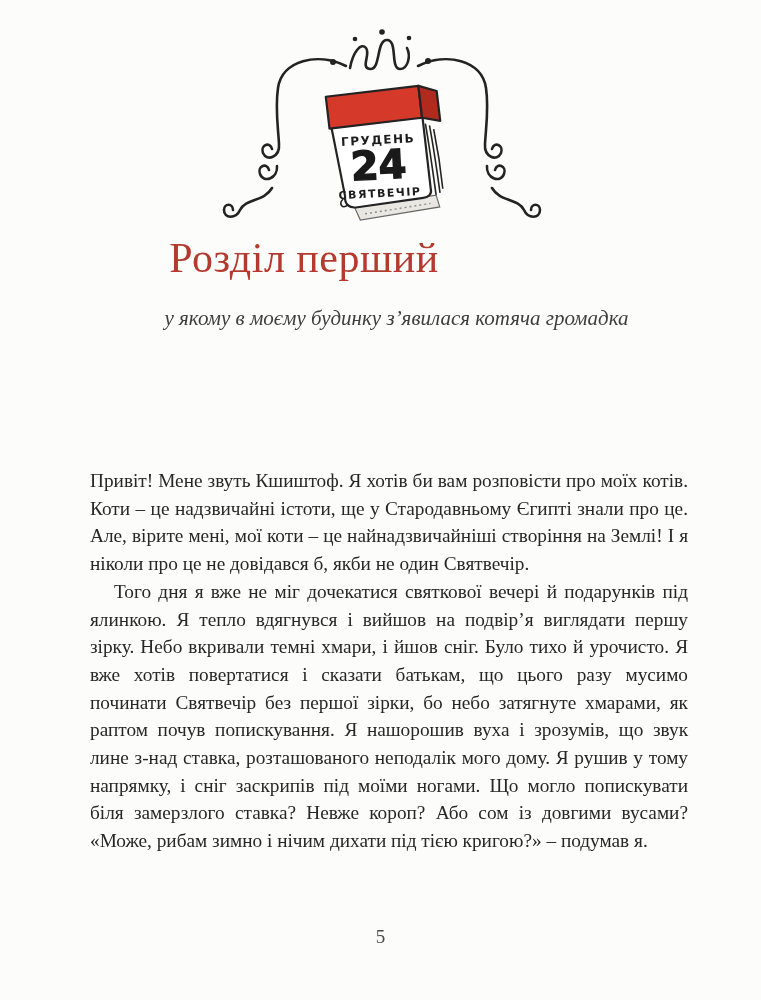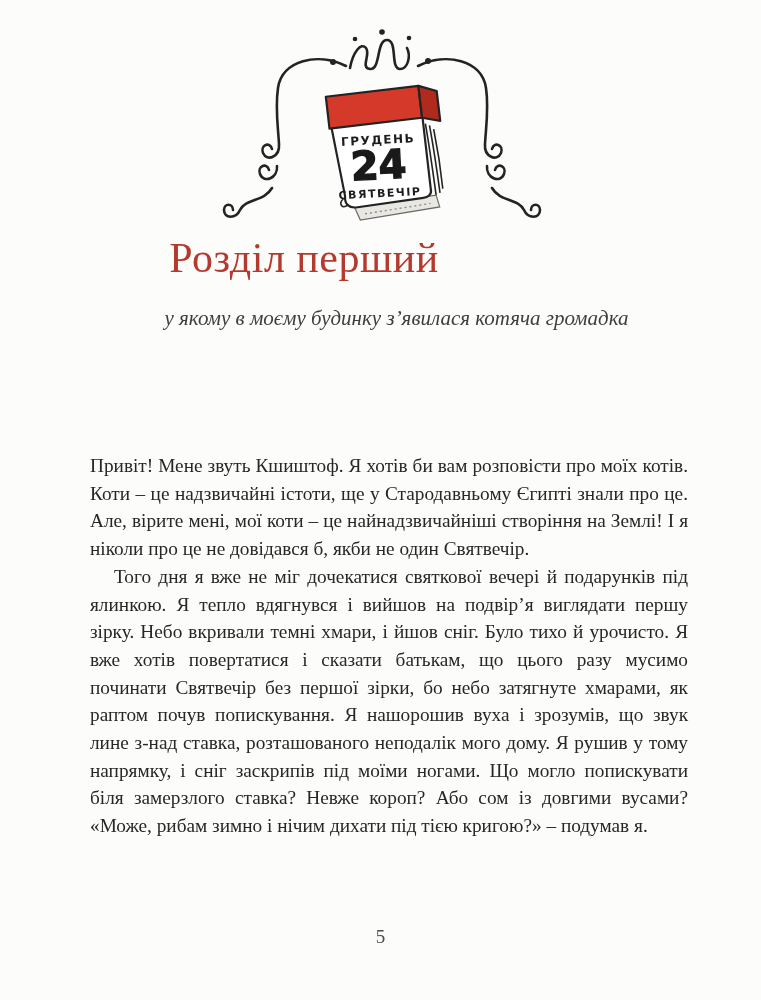--- a/index.html
+++ b/index.html
@@ -17,21 +17,21 @@
     text-align:center;
     font-size:42px;line-height:1.2;font-weight:400;
     color:#b43a2f;margin:0;letter-spacing:0.5px;
   }
   .chapter-subtitle{
     position:absolute;top:301px;left:16px;width:761px;
     text-align:center;font-style:italic;
     font-size:21px;line-height:1.62;color:#3e3e3e;
   }
   .body-text{
-    position:absolute;top:452px;left:90px;width:598px;
+    position:absolute;top:467px;left:90px;width:598px;
     font-size:19.3px;line-height:27.7px;color:#272727;
     text-align:justify;
   }
   .body-text p{margin:0;}
   .body-text p + p{text-indent:24px;}
   .page-number{
     position:absolute;top:926px;left:0;width:761px;
     text-align:center;font-size:19px;color:#4a4a4a;
   }
   .cal-small{

